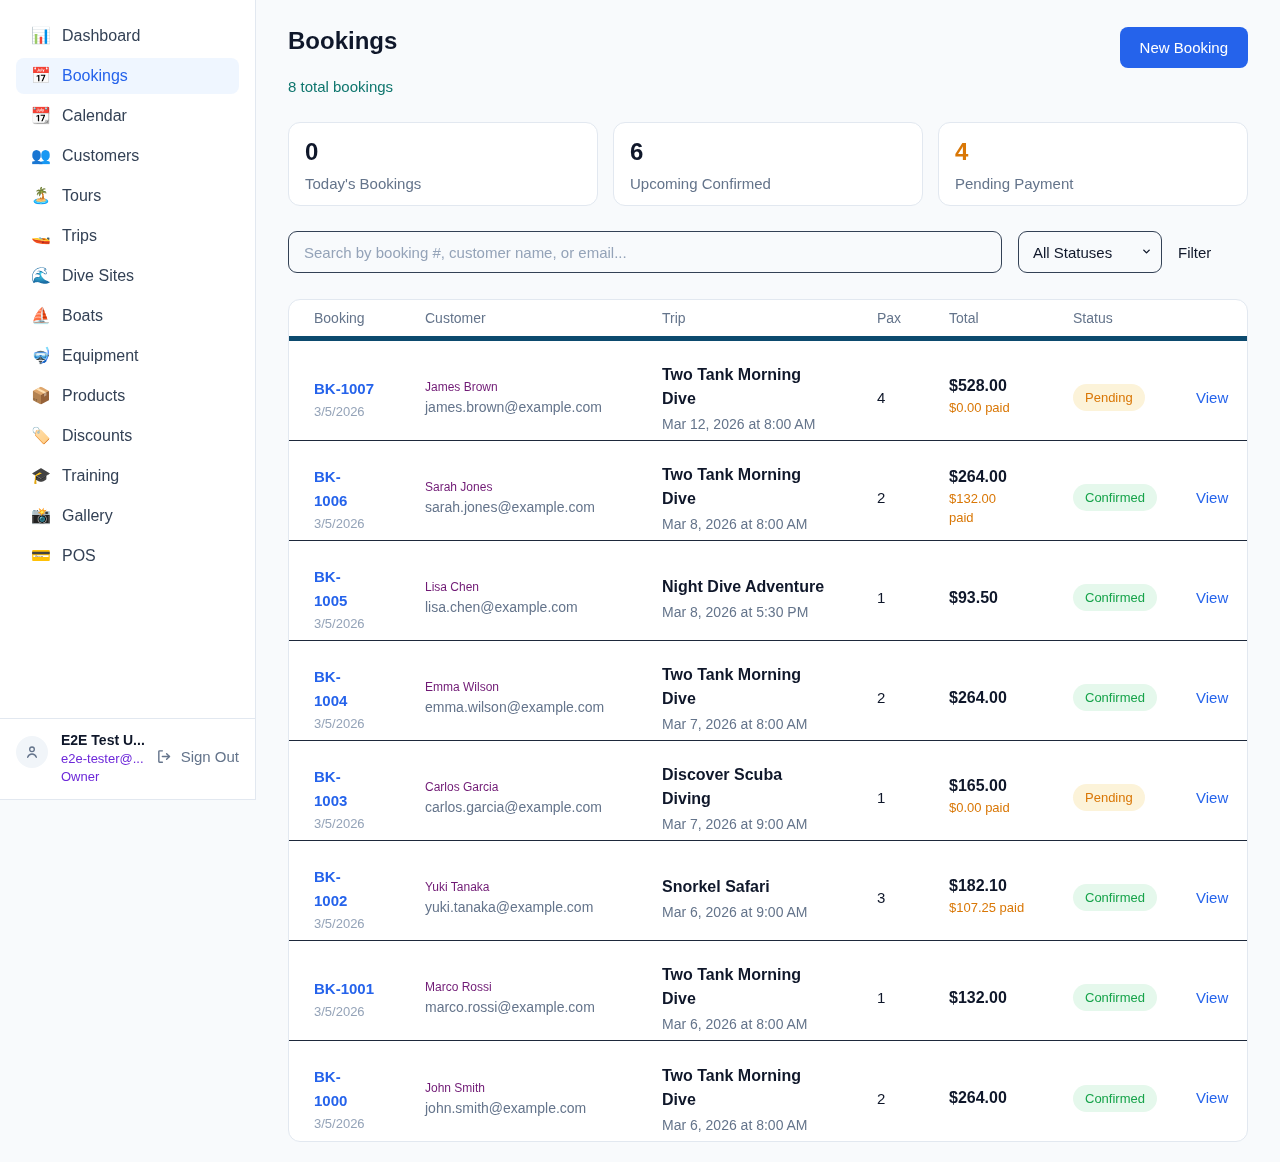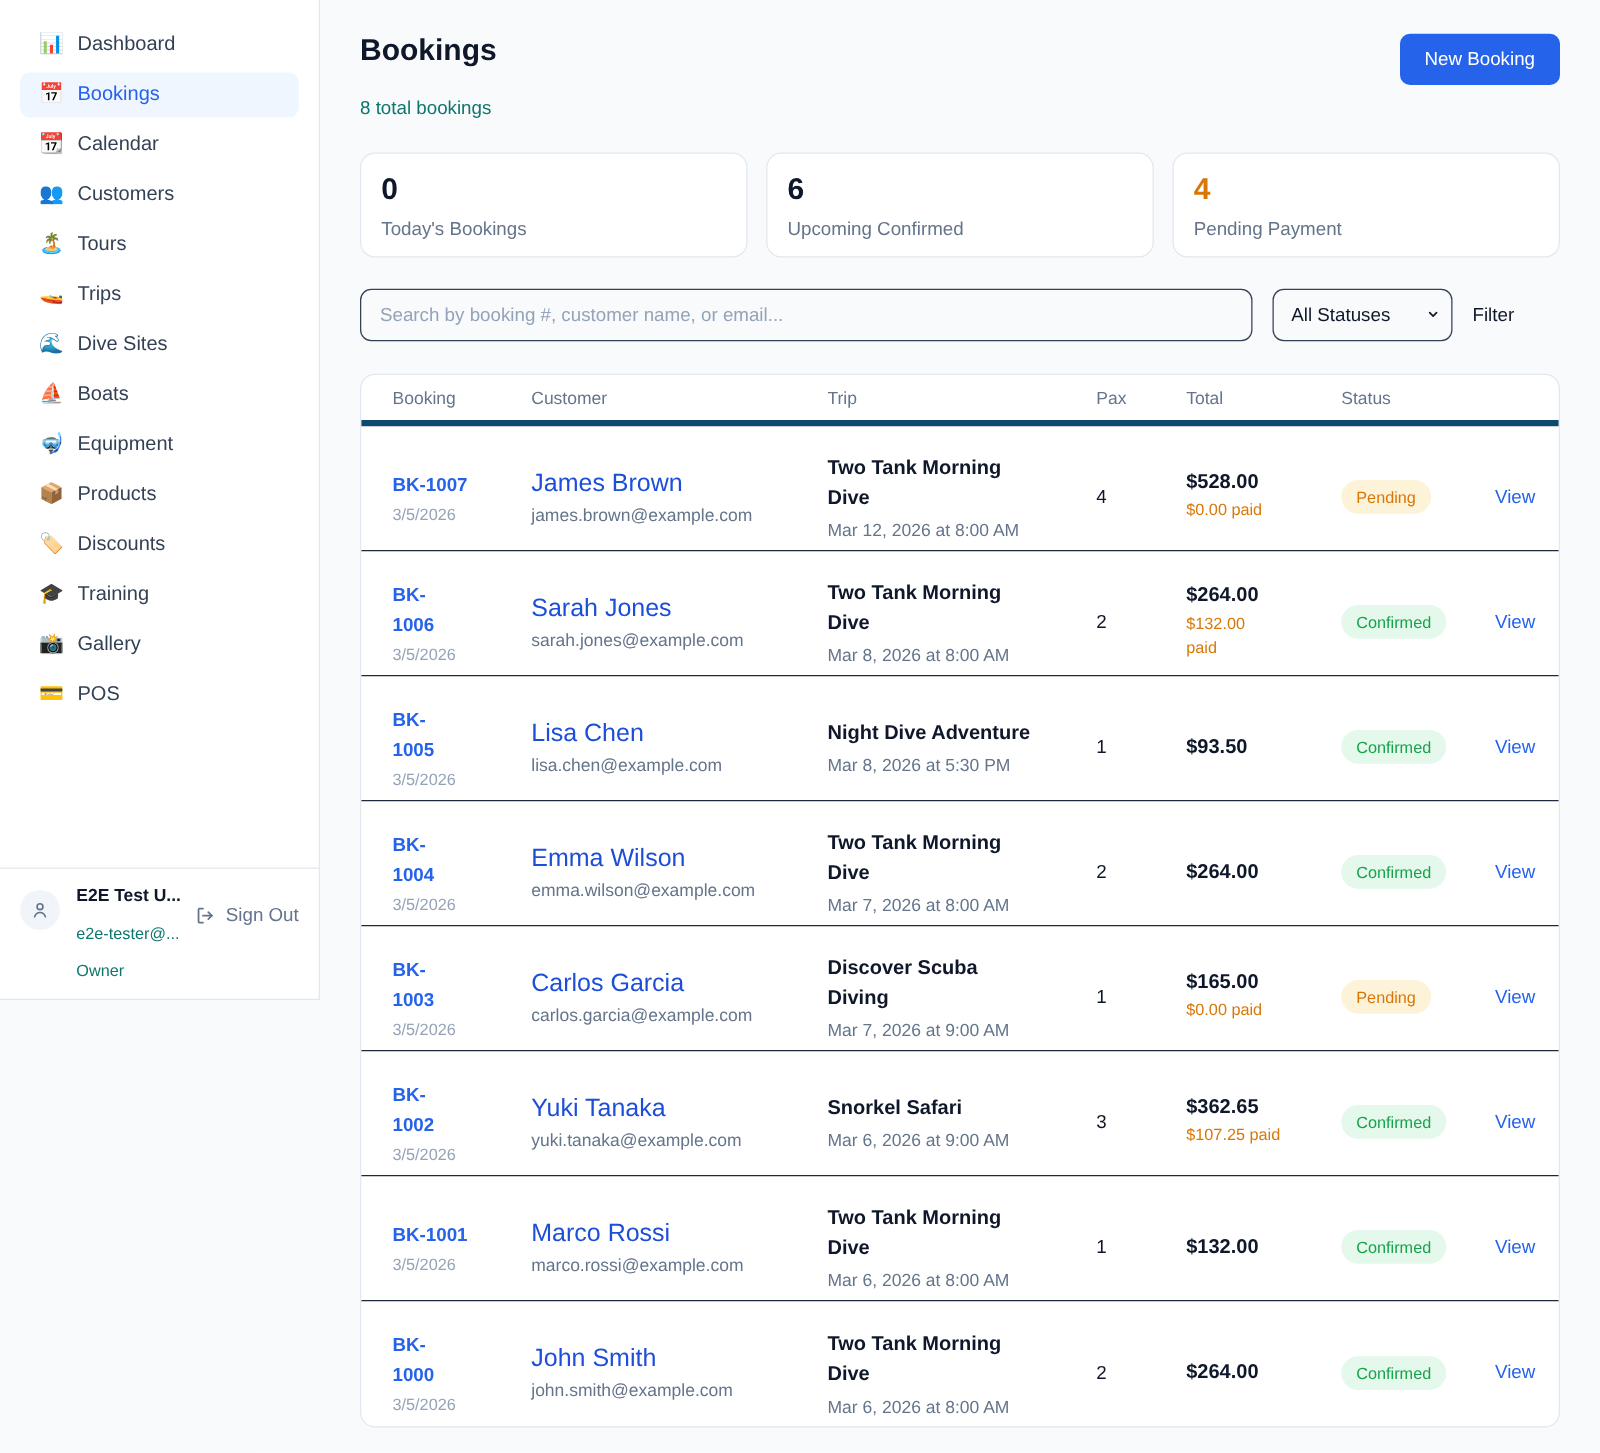--- a/index.html
+++ b/index.html
@@ -39,21 +39,21 @@
     display:flex; align-items:flex-start; gap:13px;
   }
   .avatar {
     width:32px; height:32px; border-radius:50%;
     background:#f1f5f9; color:#64748b;
     display:flex; align-items:center; justify-content:center;
     flex:0 0 32px; margin-top:4px;
   }
   .user-info { min-width:0; width:98px; }
   .user-name { font-size:14px; font-weight:bold; color:#0f172a; white-space:nowrap; }
-  .user-email, .user-role { font-size:13px; color:#0f766e; margin-top:15px; white-space:nowrap; }
+  .user-email, .user-role { font-size:13px; color:#6d28d9; margin-top:3px; white-space:nowrap; }
   .signout {
     margin-left:auto; margin-top:16px;
     display:flex; align-items:center; gap:8px;
     background:none; border:none;
     color:#64748b; font-size:15px;
     font-family:inherit; cursor:pointer; white-space:nowrap;
   }
   
   .main { position:absolute; left:256px; top:0; width:1024px; padding:27px 32px 0; }
   .page-header { display:flex; justify-content:space-between; align-items:flex-start; }
@@ -109,21 +109,21 @@
     grid-template-columns:111px 237px 215px 72px 124px 123px 1fr;
     padding:0 22px 0 25px;
     align-items:center;
   }
   .thead { height:41px; border-bottom:5px solid #0c4a6e; }
   .thead span { font-size:14px; color:#64748b; }
   .trow { min-height:100px; padding-top:14px; border-bottom:1px solid #1e293b; }
   .trow:last-child { border-bottom:none; }
   .bk-id { color:#2563eb; font-weight:bold; font-size:15px; white-space:pre-line; line-height:1.6; cursor:pointer; }
   .bk-date { color:#94a3b8; font-size:13px; margin-top:3px; }
-  .cust-name { font-size:20px; color:#1d4ed8; }
+  .cust-name { font-size:12px; color:#701a75; }
   .cust-email { font-size:14px; color:#64748b; margin-top:5px; }
   .trip-cell { padding-right:20px; }
   .trip-title { font-size:16px; font-weight:600; color:#0f172a; white-space:pre-line; line-height:1.5; }
   .trip-dt { font-size:14px; color:#64748b; margin-top:5px; }
   .pax { font-size:15px; color:#0f172a; }
   .total-amt { font-size:16px; font-weight:bold; color:#0f172a; }
   .total-paid { font-size:13px; color:#d97706; margin-top:4px; white-space:pre-line; line-height:1.45; }
   .badge {
     display:inline-block;
     padding:6px 12px; border-radius:999px;
@@ -429,21 +429,21 @@
     <div>
       <div class="cust-name">Yuki Tanaka</div>
       <div class="cust-email">yuki.tanaka@example.com</div>
     </div>
     <div class="trip-cell">
       <div class="trip-title">Snorkel Safari</div>
       <div class="trip-dt">Mar 6, 2026 at 9:00 AM</div>
     </div>
     <div class="pax">3</div>
     <div>
-      <div class="total-amt">$362.65</div>
+      <div class="total-amt">$182.10</div>
       <div class="total-paid">$107.25 paid</div>
     </div>
     <div>
       <span class="badge confirmed">Confirmed</span>
     </div>
     <div>
       <span class="view-link">View</span>
     </div>
   </div>
 

